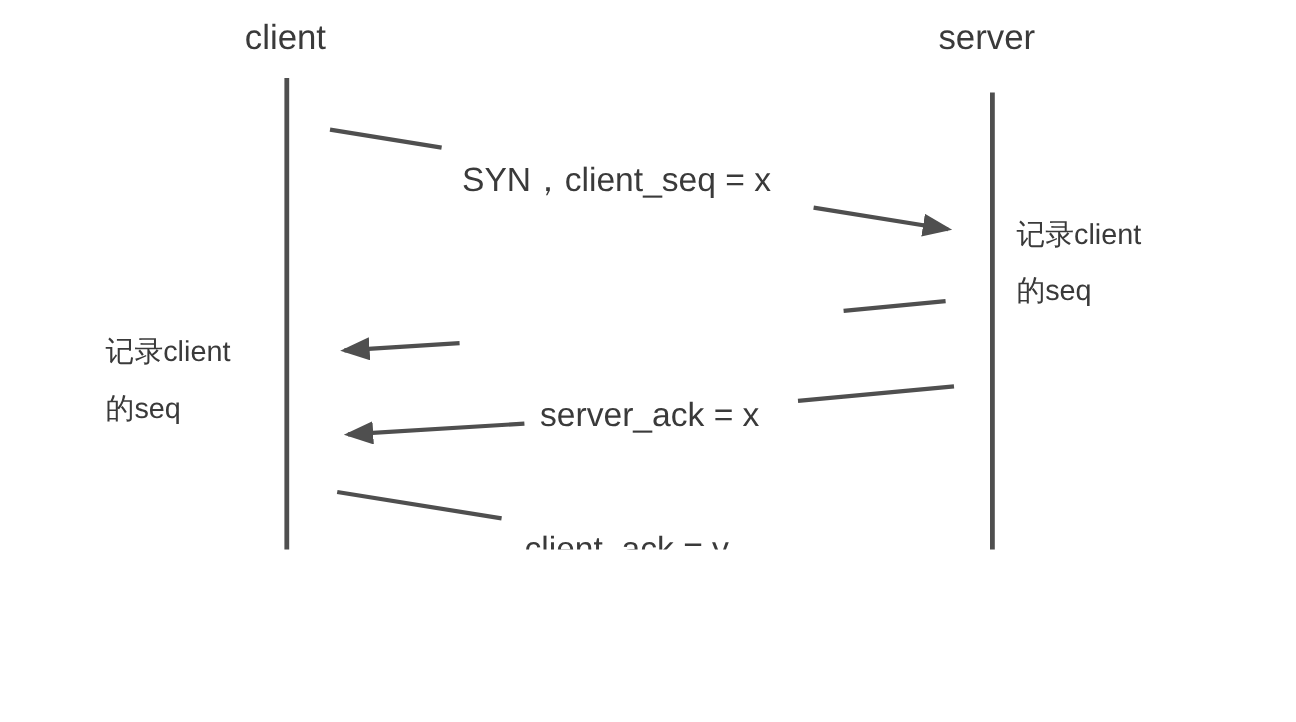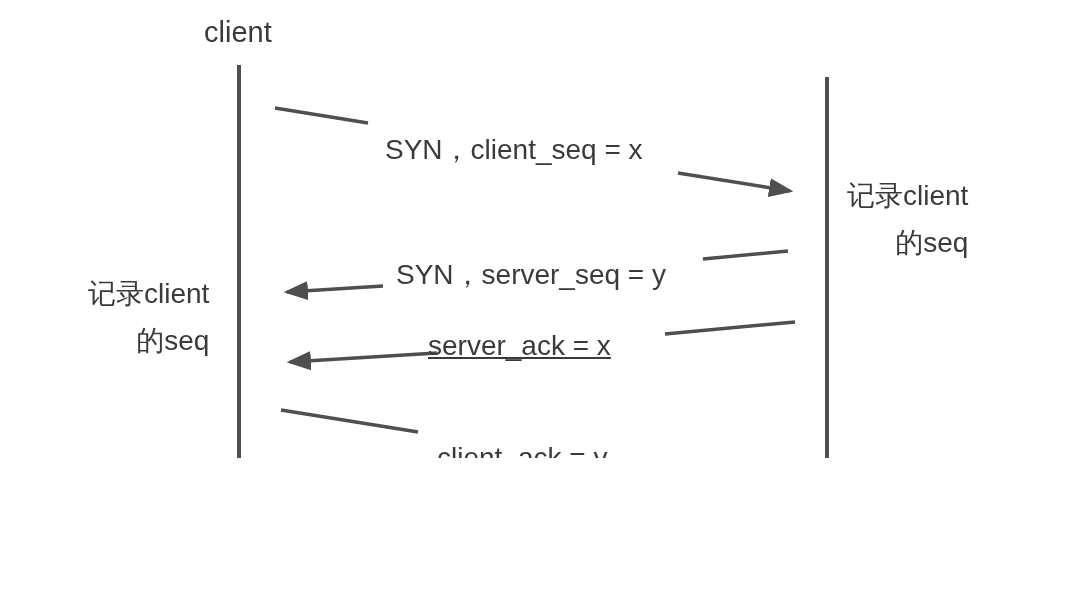--- a/index.html
+++ b/index.html
@@ -32,25 +32,24 @@
     white-space: nowrap;
   }
   .msg-label {
     position: absolute;
     font-size: 28px;
     color: var(--text-color, #3a3a3a);
     white-space: nowrap;
   }
   .note {
     position: absolute;
-    font-size: 28px;
+    font-size: 24px;
     line-height: 47px;
     color: var(--text-color, #3a3a3a);
     white-space: nowrap;
-    text-align: right;
   }
 </style>
 </head>
 <body>
 
 <div id="stage">
 
   <svg id="arrow-layer" width="1080" height="602" viewBox="0 0 1080 602" aria-hidden="true">
     <defs>
       <marker id="arrowhead" markerWidth="7" markerHeight="5.5" refX="6" refY="2.75" orient="auto">
@@ -68,24 +67,24 @@
     <line class="msg-seg" x1="383" y1="286" x2="287" y2="292" marker-end="url(#arrowhead)"></line>
 
     <line class="msg-seg" x1="665" y1="334" x2="795" y2="322"></line>
     <line class="msg-seg" x1="437" y1="353" x2="290" y2="362" marker-end="url(#arrowhead)"></line>
 
     <line class="msg-seg" x1="281" y1="410" x2="418" y2="432"></line>
     <line class="msg-seg" x1="640" y1="467" x2="794" y2="492" marker-end="url(#arrowhead)"></line>
   </svg>
 
   <div class="actor-label" style="left:204px; top:16px;">client</div>
+  <div class="actor-label" style="left:782px; top:16px;">server</div>
 
   <div class="msg-label" style="left:385px; top:131px;text-align:center;">SYN，client_seq = x</div>
-  <div class="msg-label" style="left:396px; top:256px;">SYN，server_seq = y</div>
-  <div class="msg-label" style="left:428px; top:330px;text-decoration:underline;">server_ack = x</div>
+  <div class="msg-label" style="left:450px; top:330px;">server_ack = x</div>
   <div class="msg-label" style="left:437px; top:442px;">client_ack = y</div>
 
   <div class="note" style="left:88px; top:270px;">
     <span style="display:block;">记录client</span>
     <span style="display:block;">的seq</span>
   </div>
   <div class="note" style="left:847px; top:172px;">
     <span style="display:block;">记录client</span>
     <span style="display:block;">的seq</span>
   </div>

